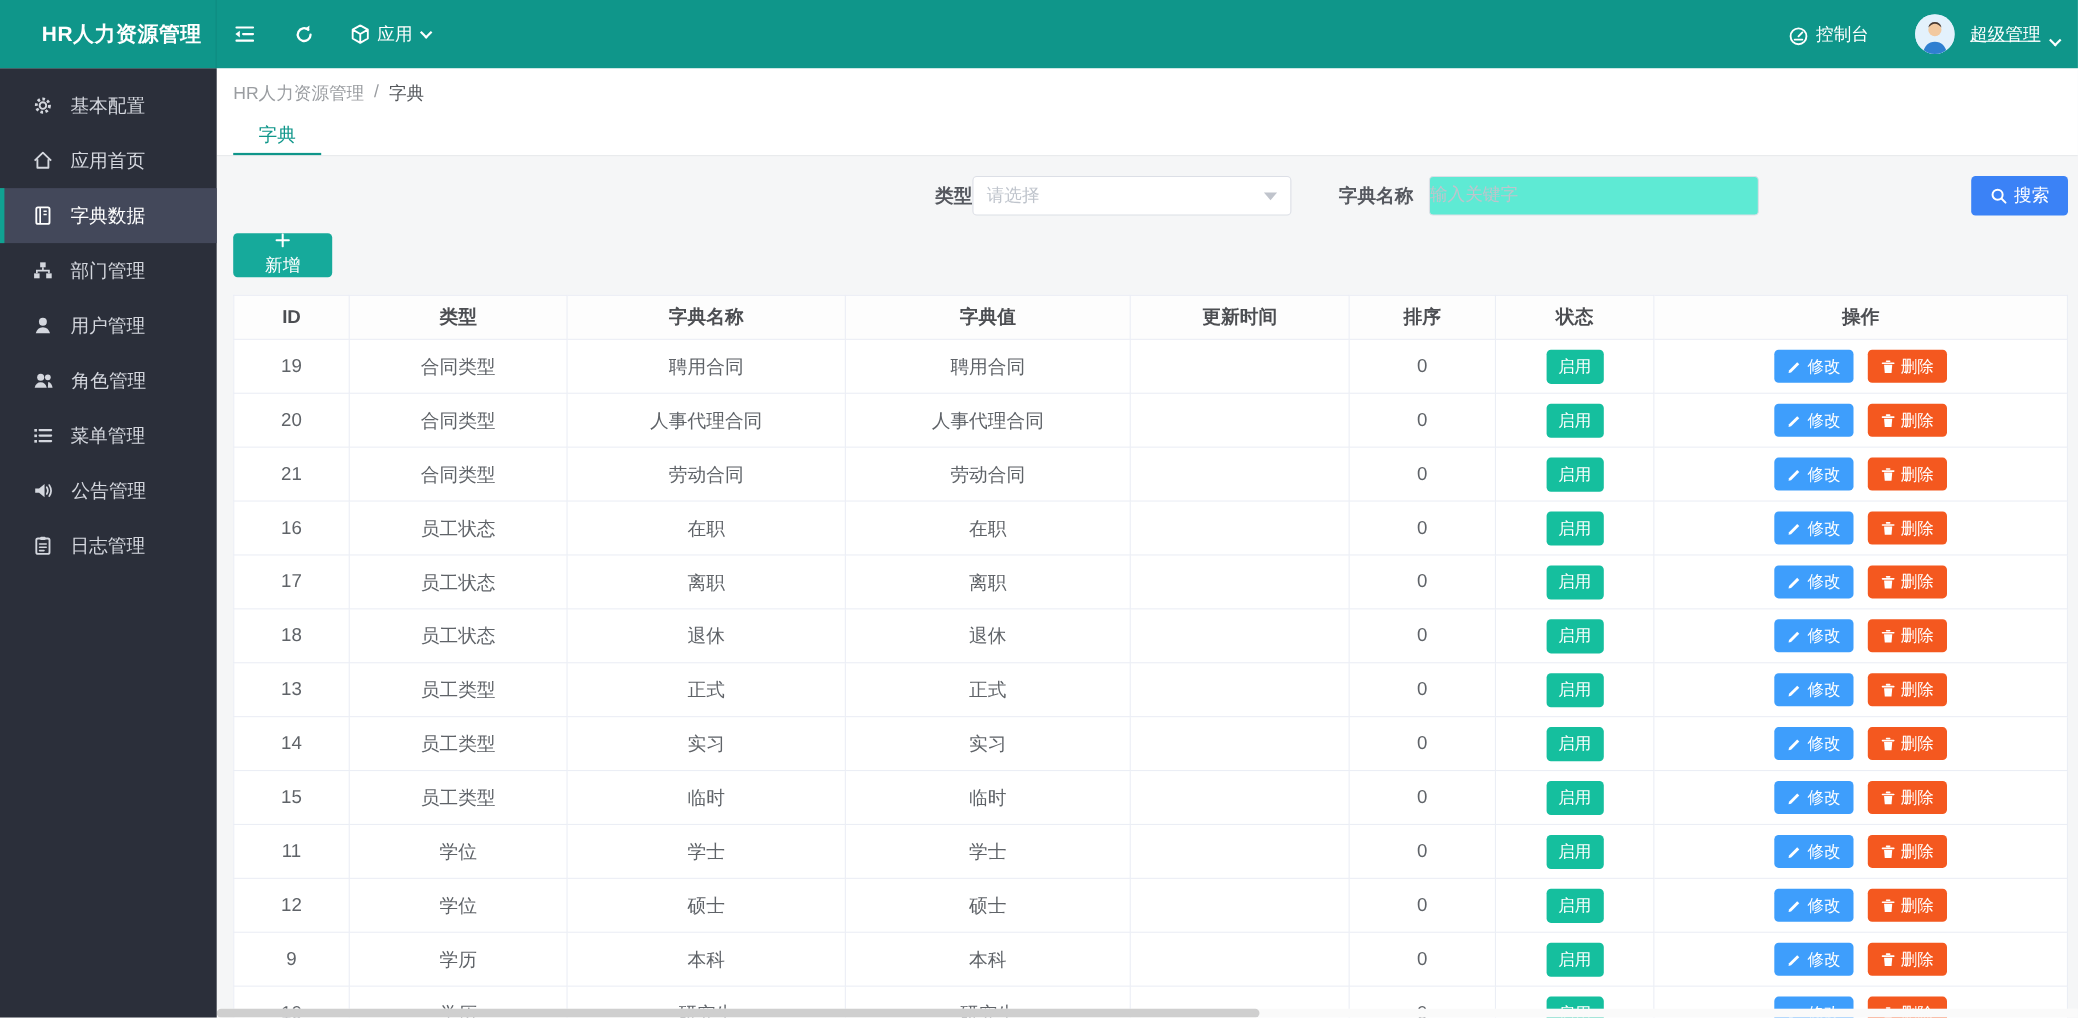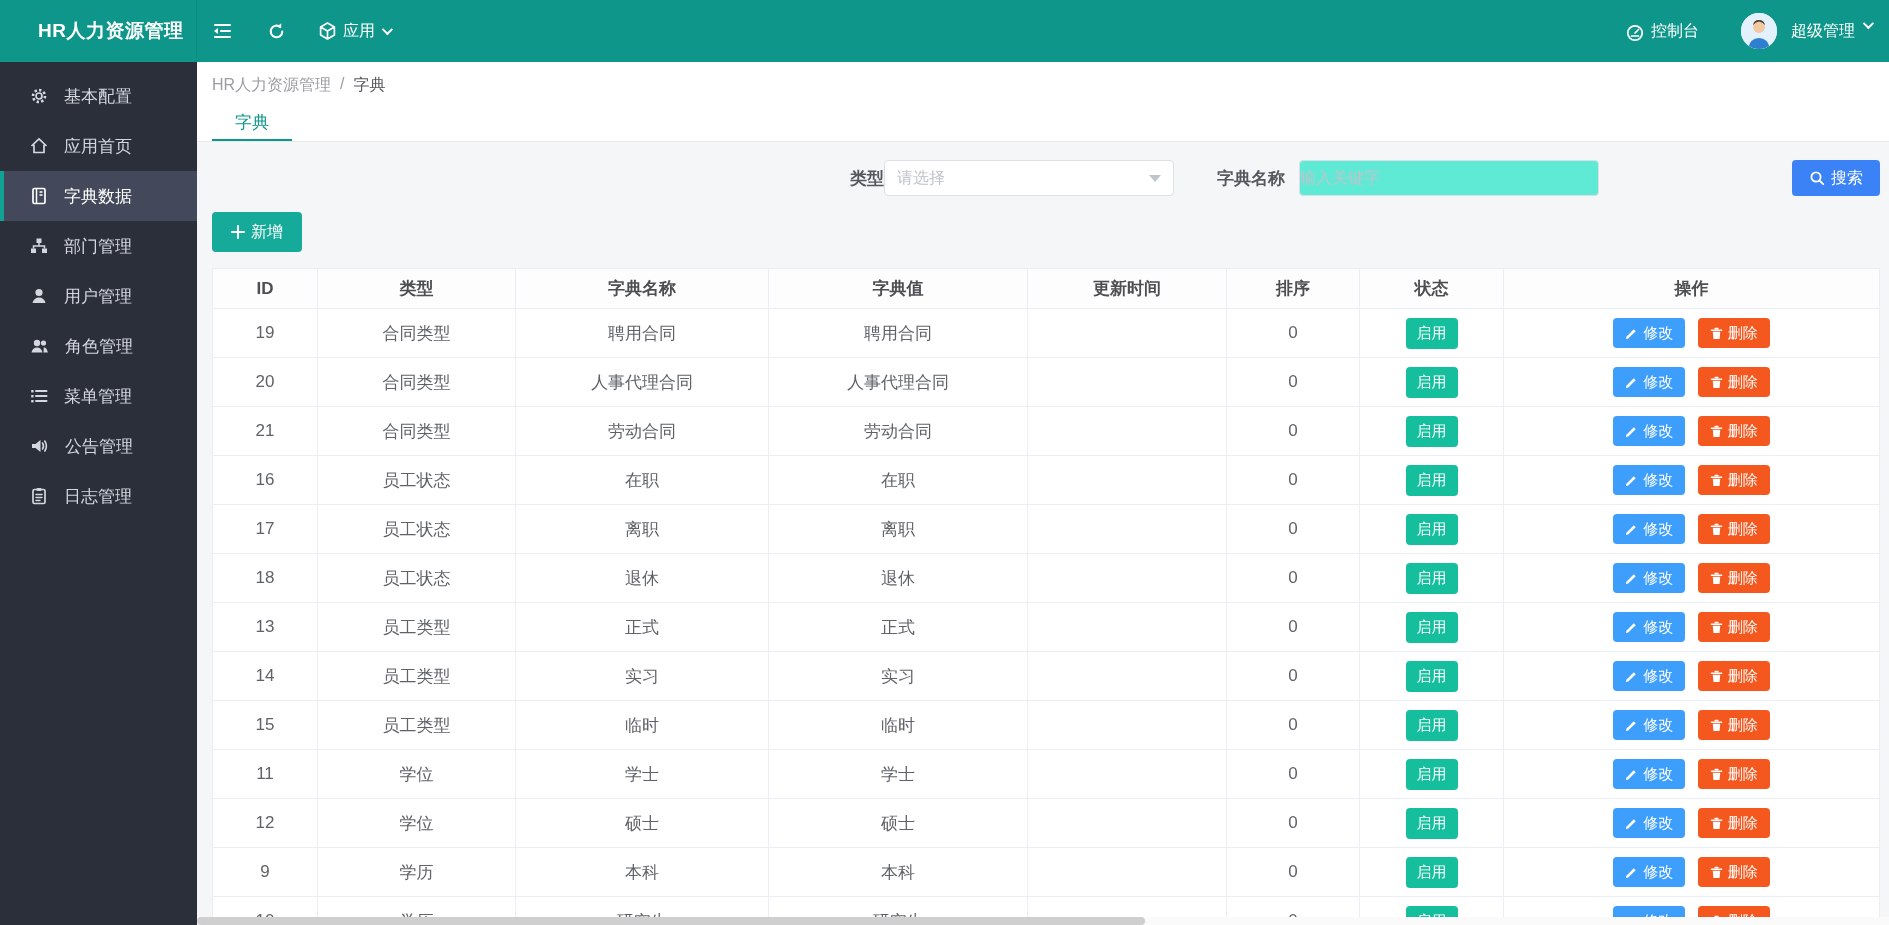--- a/index.html
+++ b/index.html
@@ -15,21 +15,21 @@
   .tb-icon { display:flex; align-items:center; justify-content:center;
     width:34px; height:34px; cursor:pointer; }
   .tb-fold { margin-left:8px; }
   .tb-refresh { margin-left:20px; }
   .appmenu { display:flex; align-items:center; gap:7px; margin-left:26px;
     font-size:16px; cursor:pointer; }
   .tb-right { margin-left:auto; display:flex; align-items:center; padding-right:18px; }
   .console { display:flex; align-items:flex-end; gap:7px; font-size:16px; cursor:pointer; }
   .avatar { width:36px; height:36px; border-radius:50%; background:#e3f1fc;
     margin:0 14px 0 42px; overflow:hidden; flex:none; cursor:pointer; }
-  .username { display:flex; align-items:flex-start; gap:8px; font-size:16px; cursor:pointer; }
+  .username { display:flex; align-items:flex-end; gap:8px; font-size:16px; cursor:pointer;text-decoration:underline; }
   .chev { width:8px; height:8px; border-right:2px solid #fff; border-bottom:2px solid #fff;
     transform:rotate(45deg) translateY(-2px); }
 
   
   .sidebar { position:absolute; top:62px; left:0; bottom:0; width:197px;
     background:#2b2f3a; padding-top:9px; z-index:4; }
   .side-item { height:50px; display:flex; align-items:center; gap:16px;
     padding-left:30px; color:#d4d7de; font-size:17px; cursor:pointer; }
   .side-item svg { flex:none; }
   .side-item.active { background:#43485a; border-left:4px solid #10a292;
@@ -57,21 +57,21 @@
   .caret { width:0; height:0; border-left:6px solid transparent;
     border-right:6px solid transparent; border-top:7px solid #c0c4cc; }
   .textbox { width:300px; height:36px; margin-left:14px; background:#5eead4;
     border:1px solid #dcdfe6; border-radius:4px; padding:0 0; font-size:16px;
     color:#333; outline:none; font-family:inherit; }
   .textbox::placeholder { color:#bfc4cc; }
   .gap-mid { width:43px; }
   .btn { display:inline-flex; align-items:center; justify-content:center; gap:6px;
     border:none; border-radius:4px; color:#fff; cursor:pointer; font-family:inherit; }
   .btn-search { width:88px; height:36px; margin-left:193px; background:#3b82f6; font-size:16px; }
-  .btn-add { width:90px; height:40px; margin:16px 0 0 15px; background:#16aa9b; font-size:16px; }
+  .btn-add { width:90px; height:40px; margin:16px 0 0 15px; background:#16aa9b; font-size:16px;flex-direction:column; }
 
   
   .table-wrap { margin:16px 9px 0 15px; background:#fff; }
   table { width:100%; border-collapse:collapse; table-layout:fixed; }
   th { height:40px; font-size:17px; color:#4c4e52; font-weight:700;
     background:#fdfdfd; border:1px solid #ebeef5; text-align:center; }
   td { height:49px; font-size:17px; color:#5f6368; text-align:center;
     border:1px solid #ebeef5; background:#fff; }
   .badge { display:inline-block; background:#15bf9e; color:#fff; font-size:15px;
     padding:6px 11px; border-radius:4px; }

